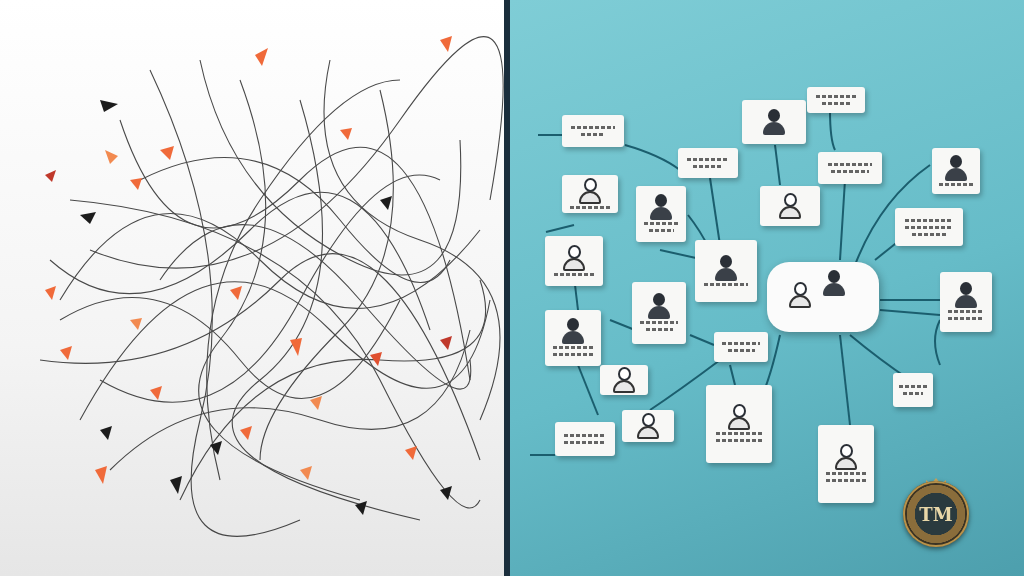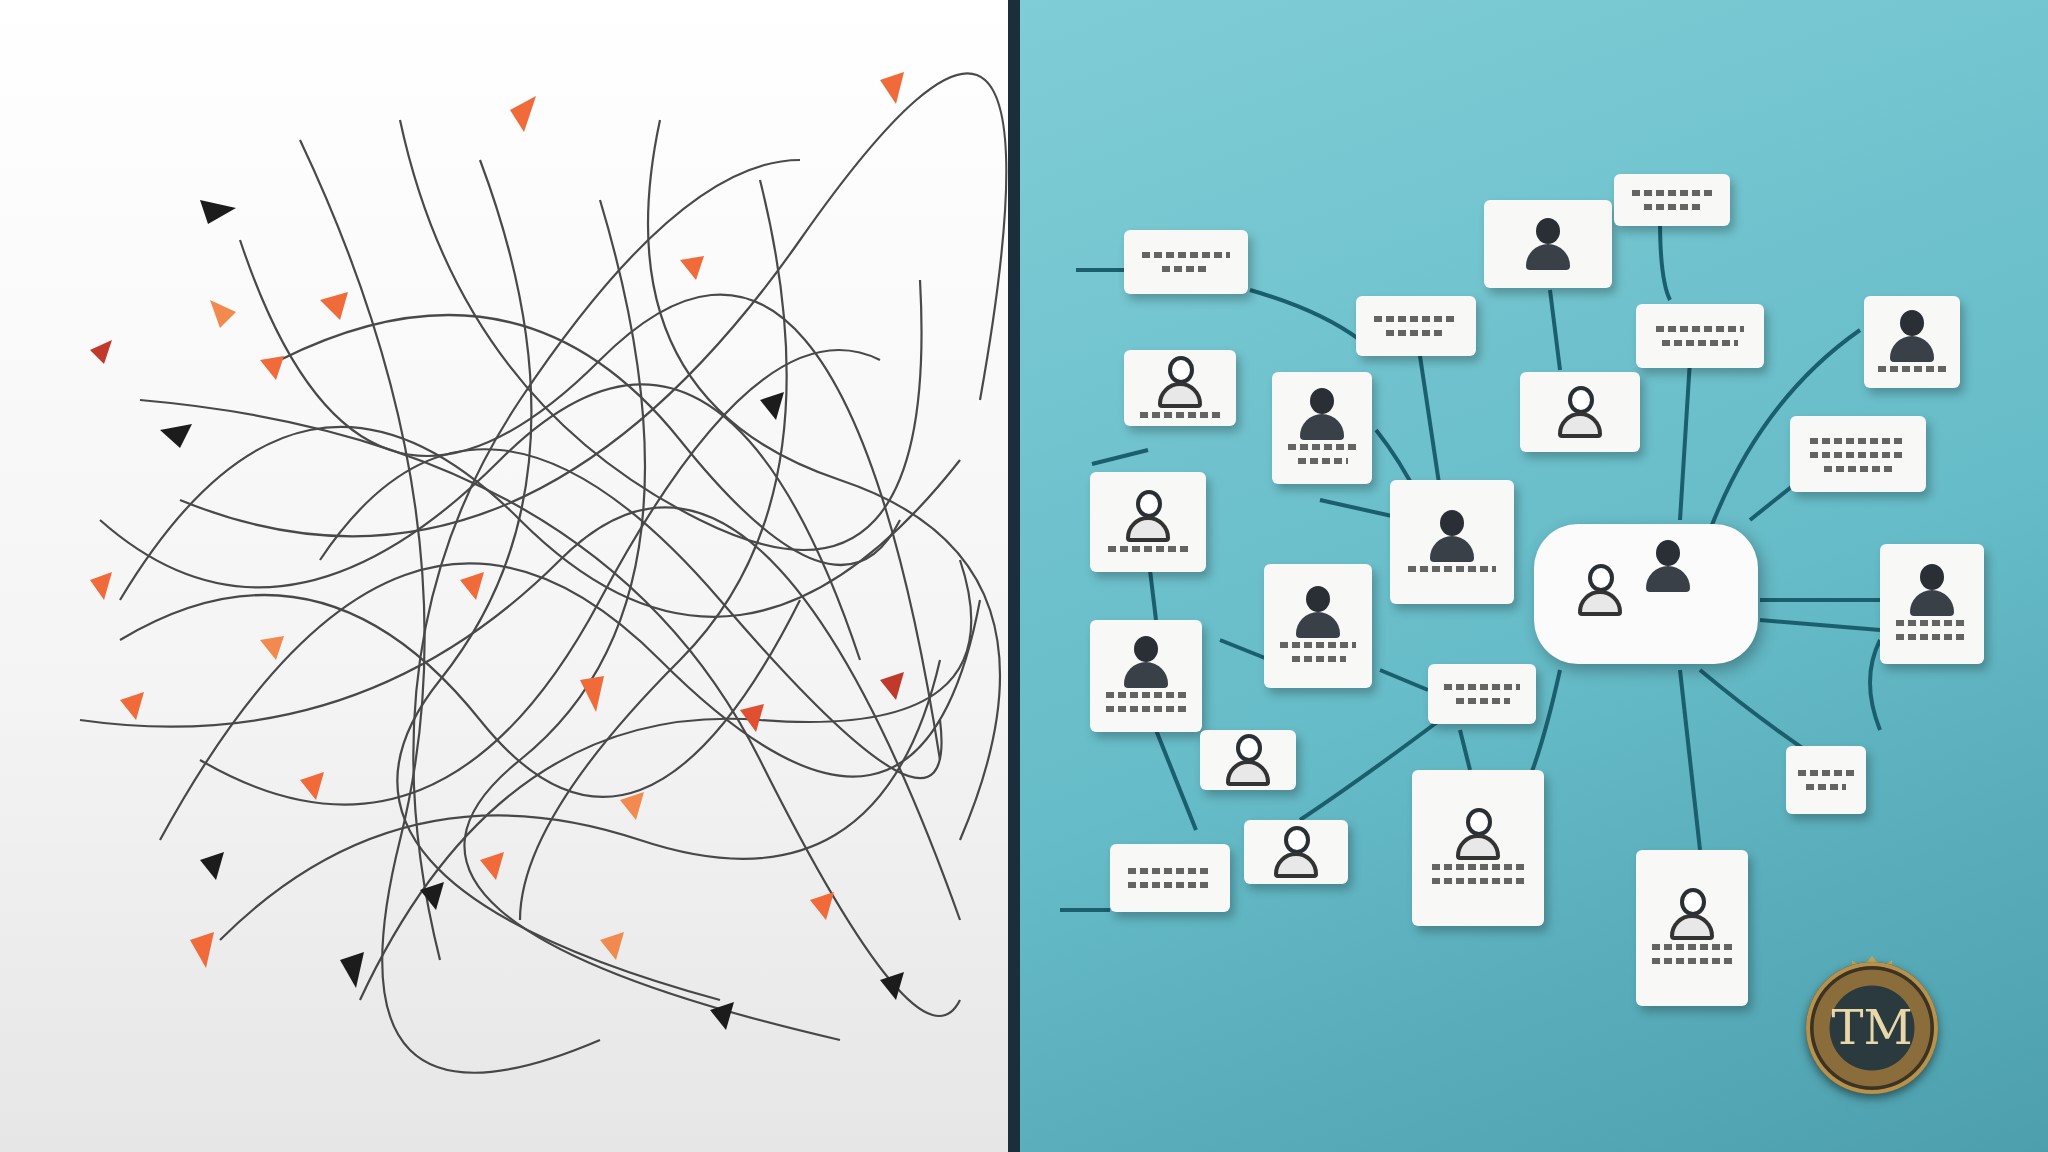--- a/index.html
+++ b/index.html
@@ -10,21 +10,21 @@
   svg{position:absolute;left:0;top:0;}
   .card{position:absolute;background:#f8f8f6;border-radius:3px;box-shadow:2px 3px 5px rgba(0,0,0,0.25);display:flex;flex-direction:column;align-items:center;justify-content:center;}
   .avatar{width:22px;height:26px;position:relative;}
   .avatar .head{position:absolute;left:5px;top:0;width:12px;height:13px;border-radius:50%;background:#2a2f36;}
   .avatar .body{position:absolute;left:0;top:13px;width:22px;height:13px;border-radius:11px 11px 2px 2px;background:#3a4048;}
   .avatar.light .head{background:#fff;border:2px solid #2a2f36;width:9px;height:10px;}
   .avatar.light .body{background:#e8e8e8;border:2px solid #333;width:18px;height:9px;}
   .scribble{width:70%;height:3px;background:repeating-linear-gradient(90deg,#333 0 4px,transparent 4px 6px);margin:2px 0;opacity:.75;}
   .hub{position:absolute;left:767px;top:262px;width:112px;height:70px;background:#fbfbfb;border-radius:22px;box-shadow:2px 3px 8px rgba(0,0,0,.3);}
   .badge{position:absolute;left:903px;top:481px;width:66px;height:66px;border-radius:50%;background:radial-gradient(circle,#2a3a3e 0 45%,#8a6d3b 46% 62%,#3b3324 63% 100%);box-shadow:0 0 0 2px #b8924a inset,0 2px 5px rgba(0,0,0,.5);display:flex;align-items:center;justify-content:center;}
-  .badge span{font-family:"DejaVu Serif",serif;font-size:24px;font-weight:normal;color:#e8d7a8;}
+  .badge span{font-family:"DejaVu Serif",serif;font-size:18px;font-weight:bold;color:#e8d7a8;}
   .crown{position:absolute;left:926px;top:478px;width:20px;height:10px;background:#c9a45c;clip-path:polygon(0 100%,0 20%,25% 60%,50% 0,75% 60%,100% 20%,100% 100%);}
 </style>
 </head>
 <body>
 
 <div class="left">
   <svg width="504" height="576">
     <g stroke="#2b2b2b" stroke-width="1.1" fill="none" opacity="0.85">
       <path d="M60 300 Q150 150 260 260 T480 230"></path>
         <path d="M80 420 Q200 200 330 330 T490 300"></path>

